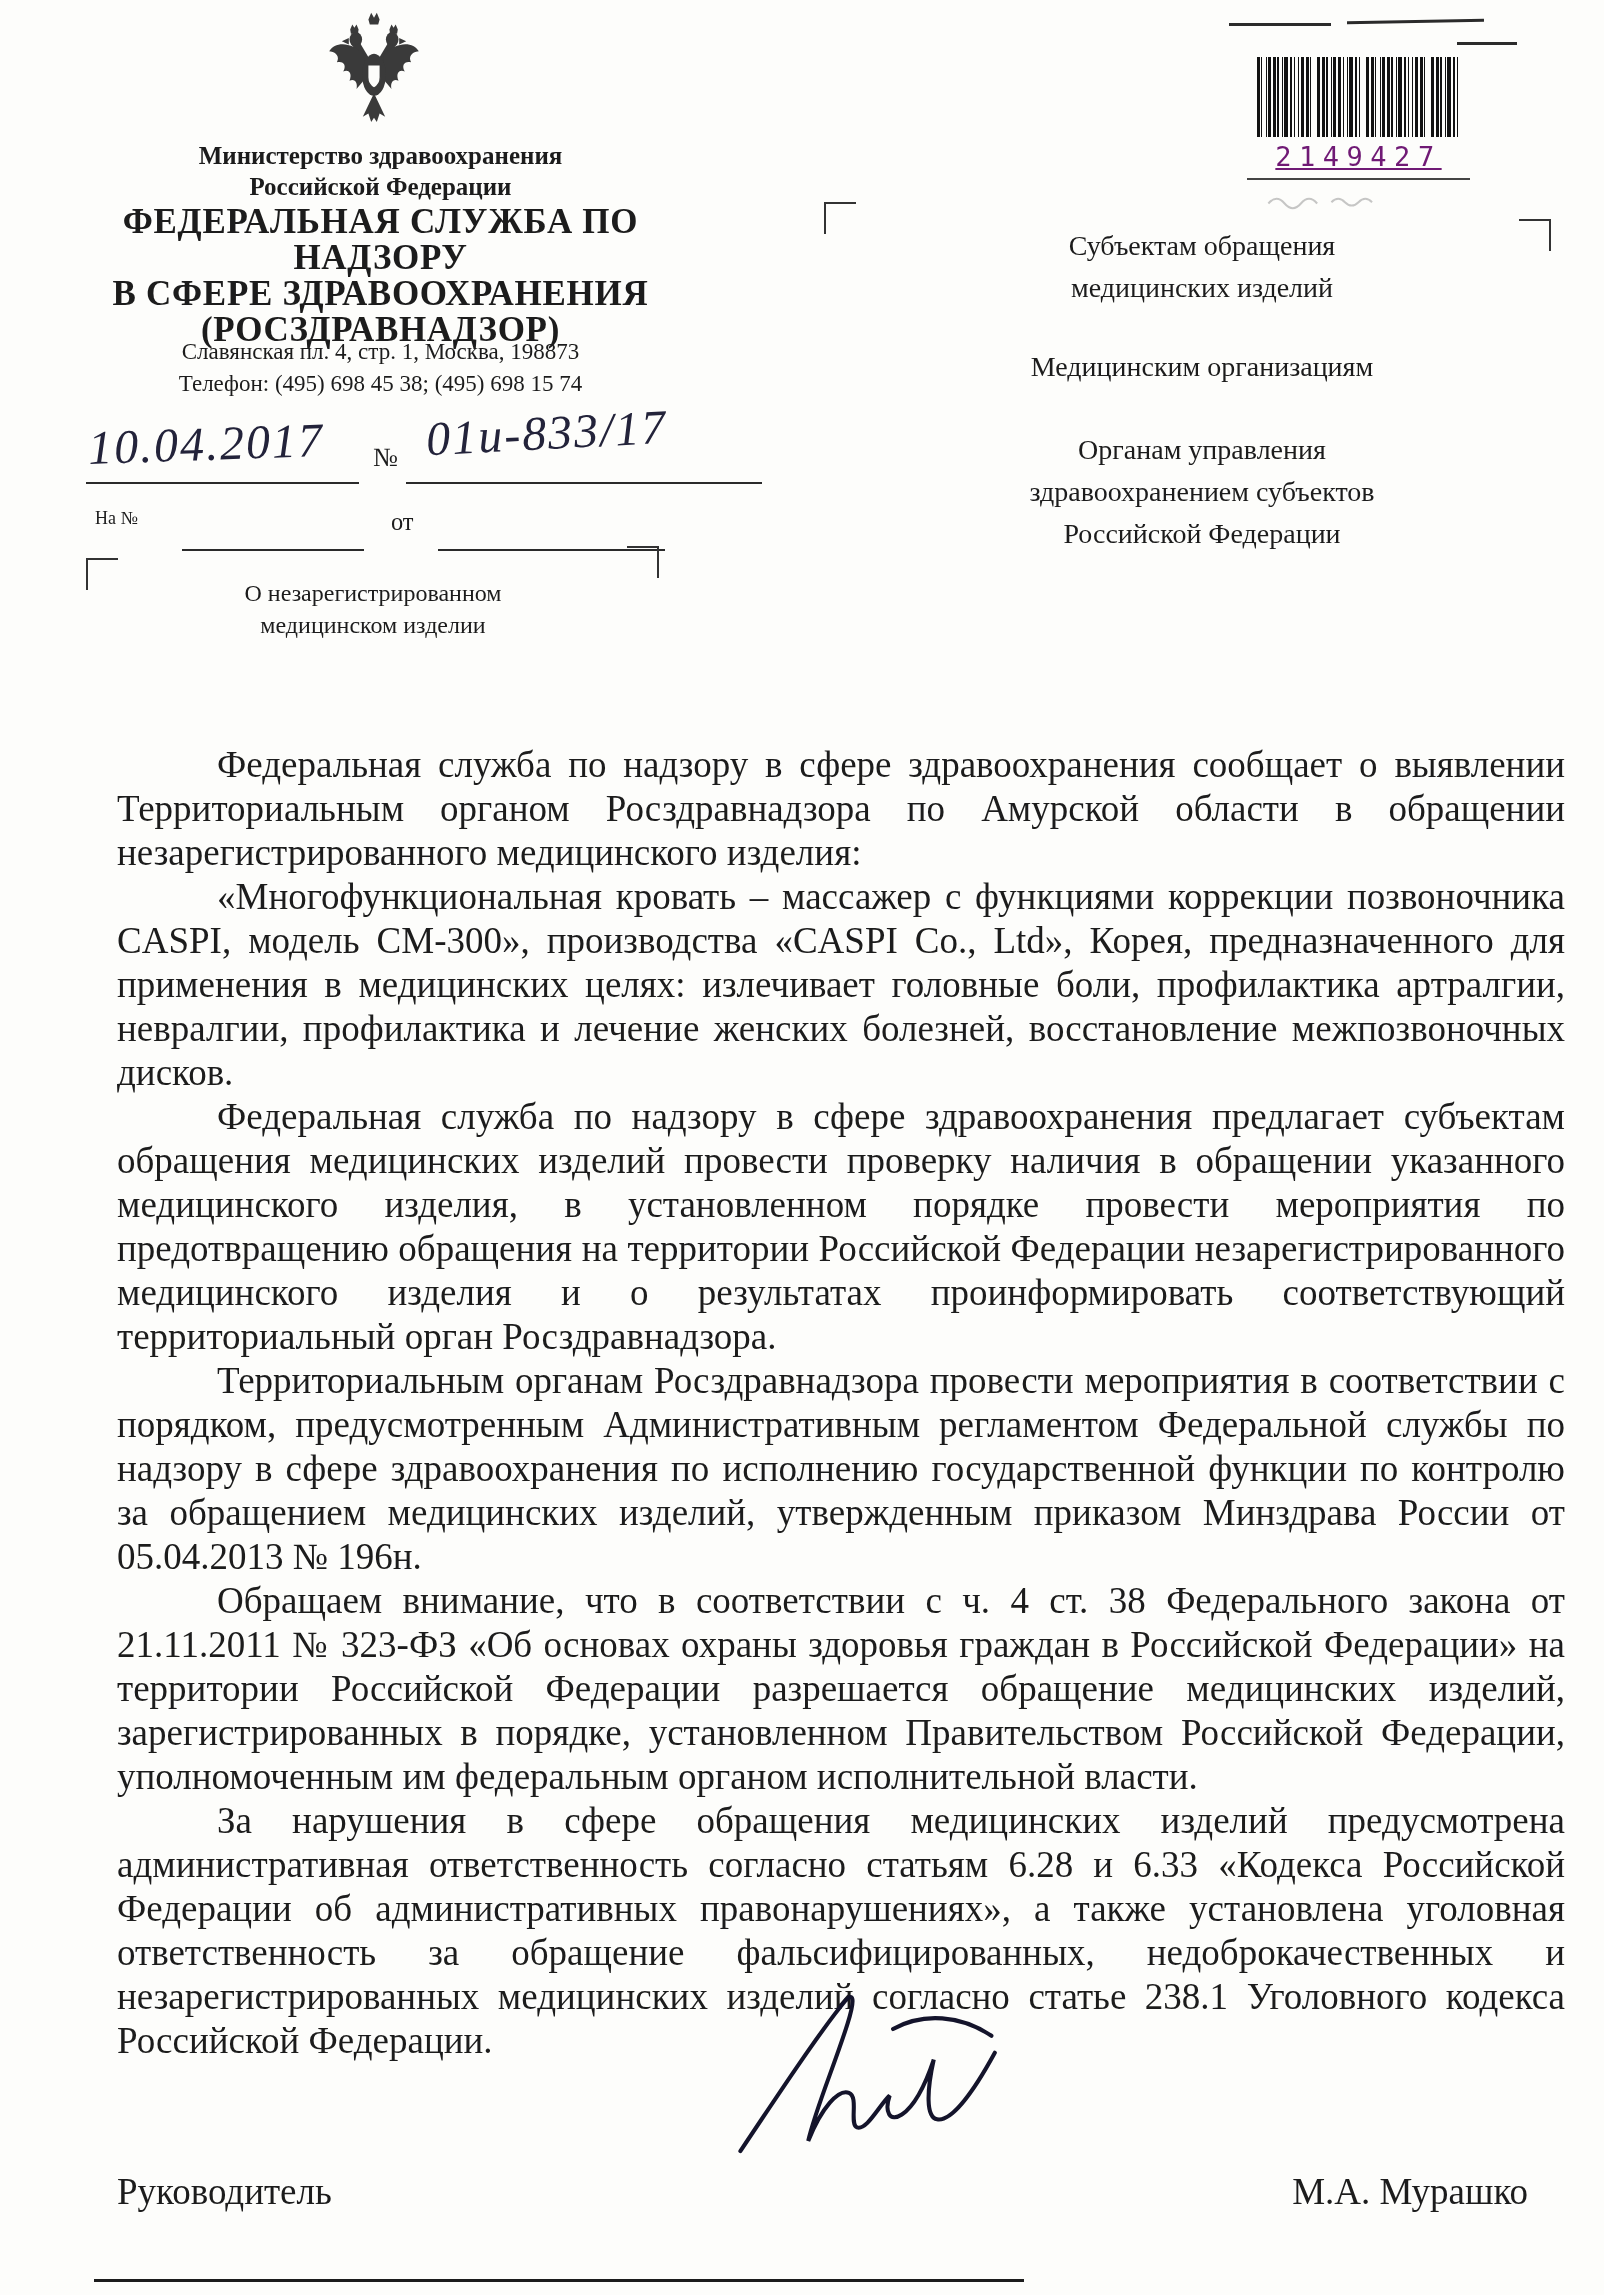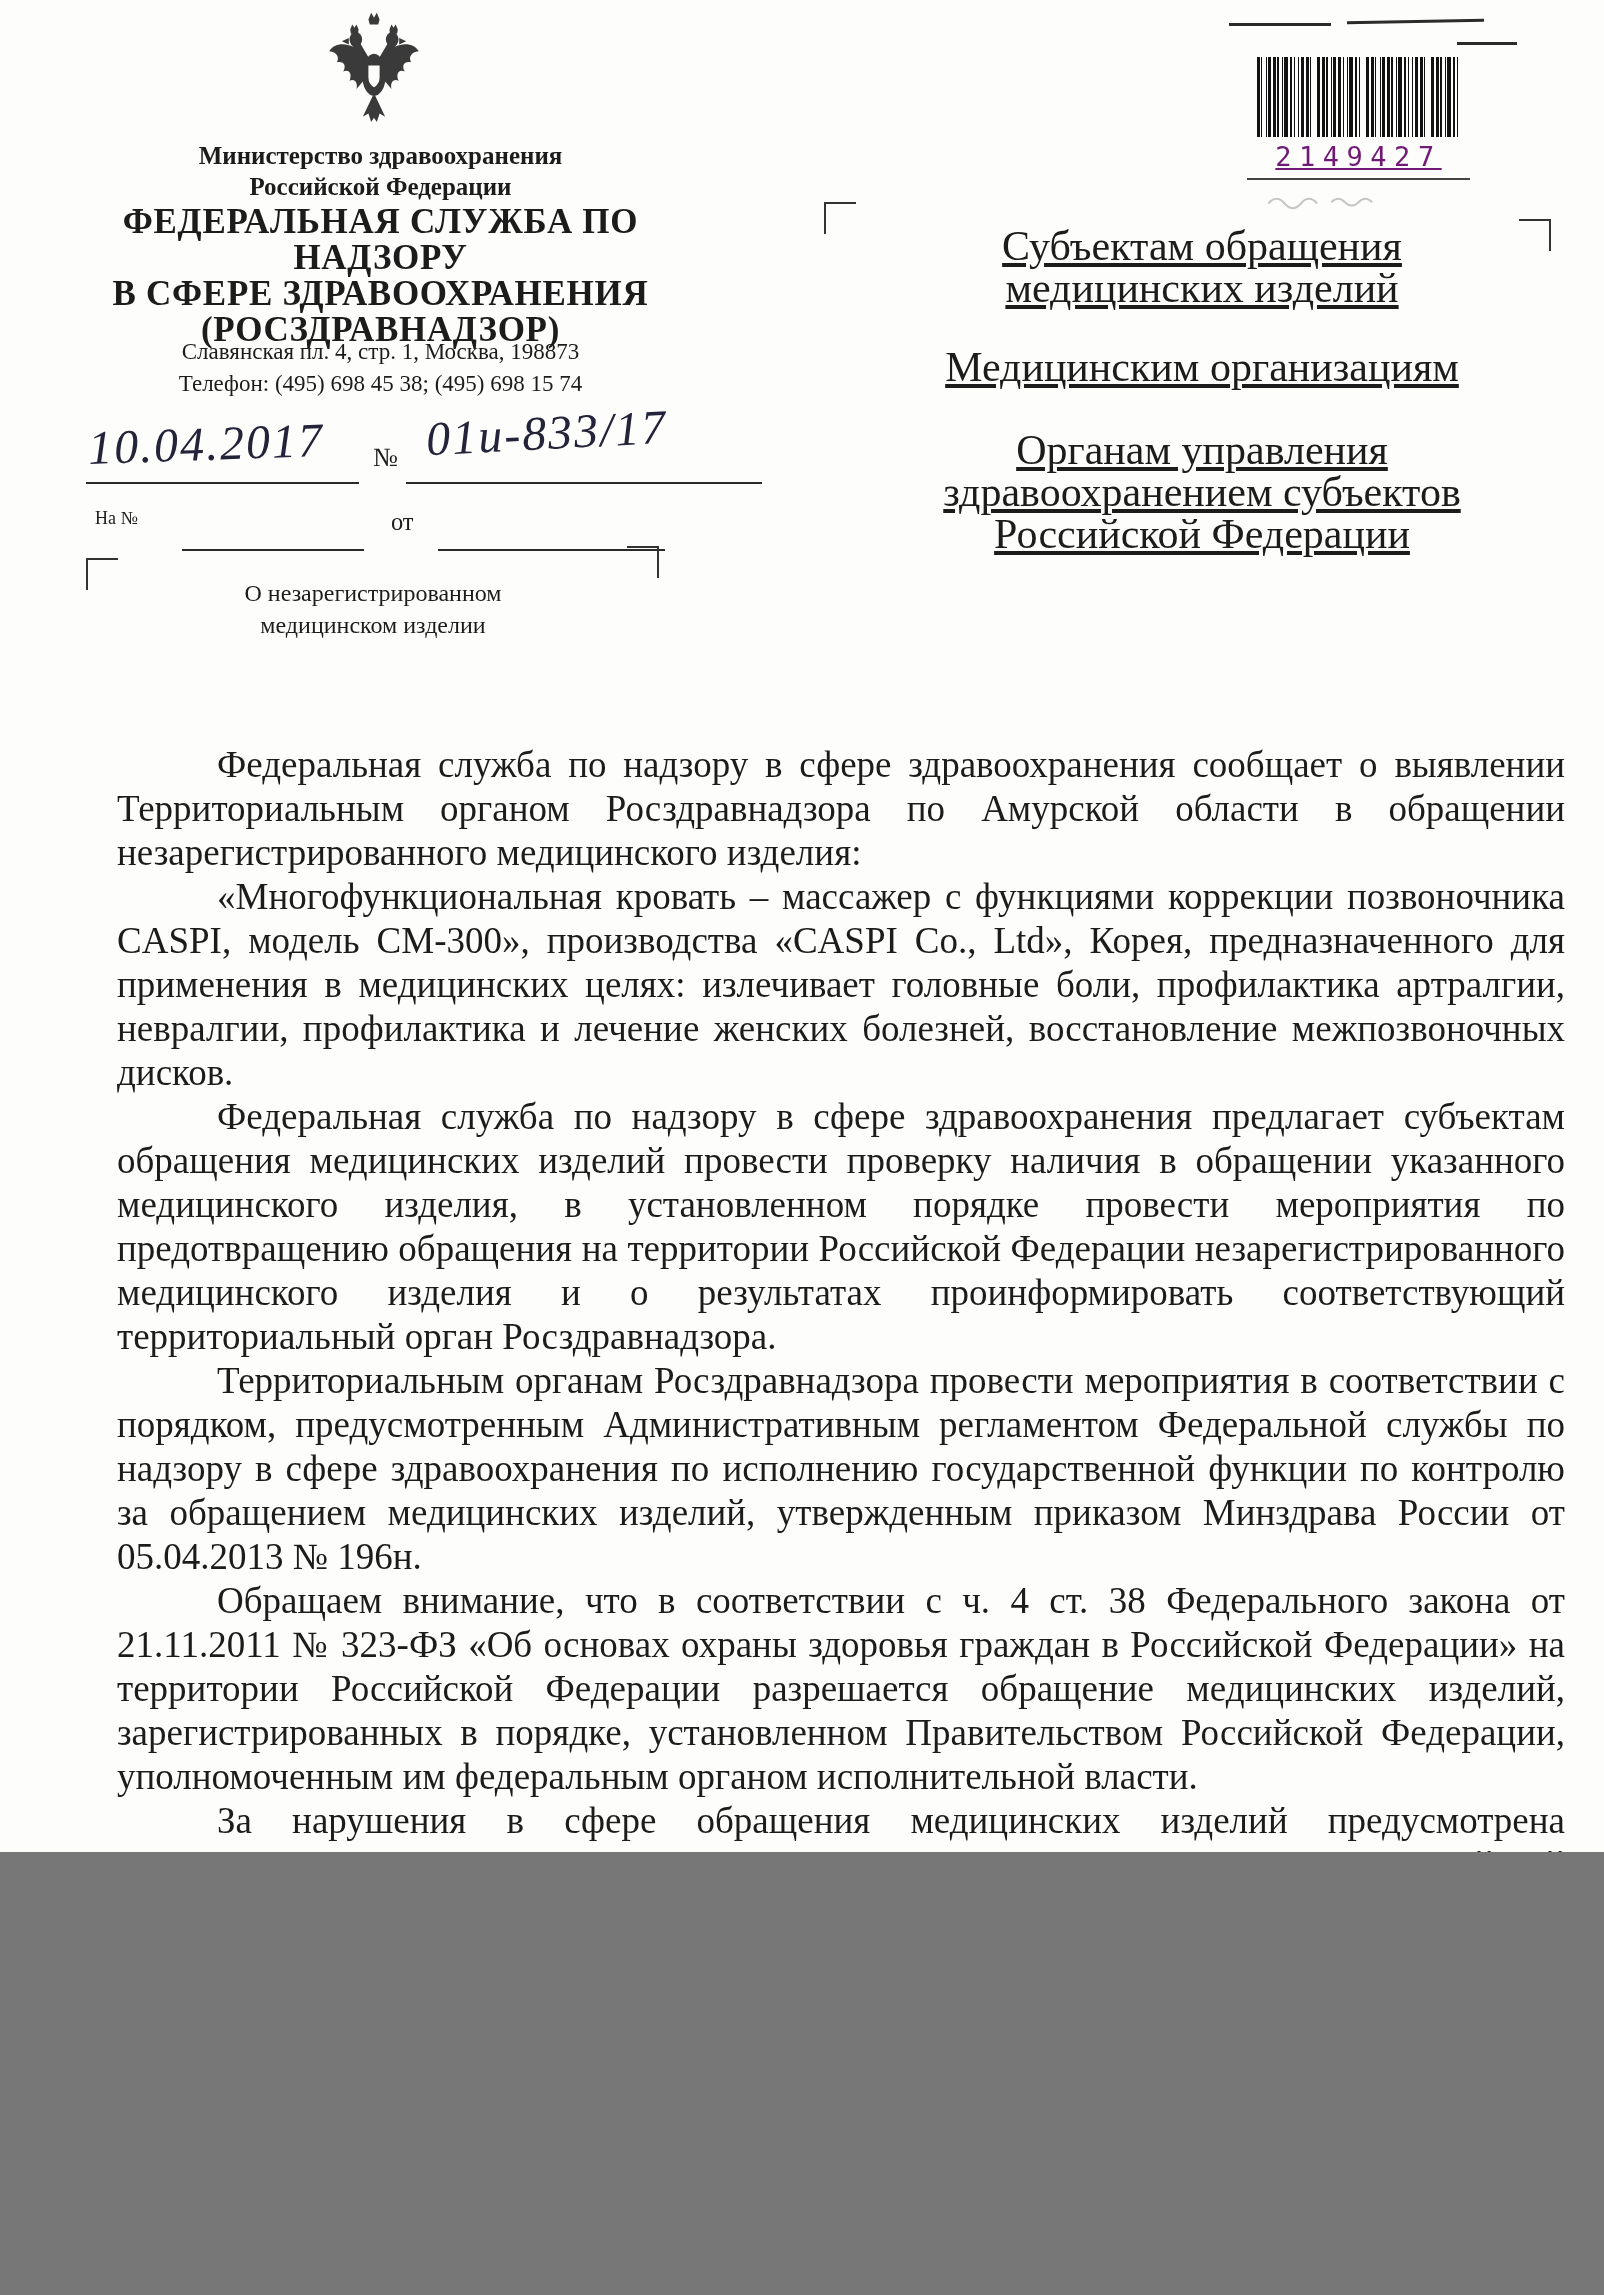--- a/index.html
+++ b/index.html
@@ -1,17 +1,17 @@
 <!DOCTYPE html>
 <html style="font-size:11px"><head>
 <meta charset="utf-8">
 <style>
   html,body { margin:0; padding:0; background:#777; }
   .page {
-    position:relative; width:1604px; height:1852px;
+    position:relative; width:1604px; height:2295px;
     background:#fdfdfb; overflow:hidden;
     font-family:"Liberation Serif","DejaVu Serif",serif;
     color:#1c1c1c;
   }
   .pre { white-space:pre-line; }
 
   
   .emblem { position:absolute; left:325px; top:11px; width:98px; height:126px; }
   .ministry {
     position:absolute; left:41px; top:140px; width:679px; text-align:center;
@@ -67,21 +67,21 @@
     position:absolute; left:1247px; top:141px; width:223px; text-align:center;
     font-family:"DejaVu Sans Mono","Liberation Mono",monospace;
     font-size:27px; letter-spacing:7.5px; color:#701a75;text-decoration:underline;
   }
   .barcode-rule { position:absolute; left:1247px; top:178px; width:223px; height:2px; background:#444; }
 
   .smudge { position:absolute; left:1267px; top:194px; opacity:.55; }
 
   .recipients {
     position:absolute; left:842px; top:225px; width:720px; text-align:center;
-    font-size:42px; line-height:42px;text-decoration:underline;
+    font-size:28px; line-height:42px;
   }
   .recipient { margin-bottom:37px; }
   .recipient:nth-child(2) { margin-bottom:41px; }
   .recipient:nth-child(3) { margin-bottom:28px; }
 
   
   .body-text {
     position:absolute; left:117px; top:743px; width:1448px;
     font-size:37px; line-height:44px; text-align:justify;
   }

